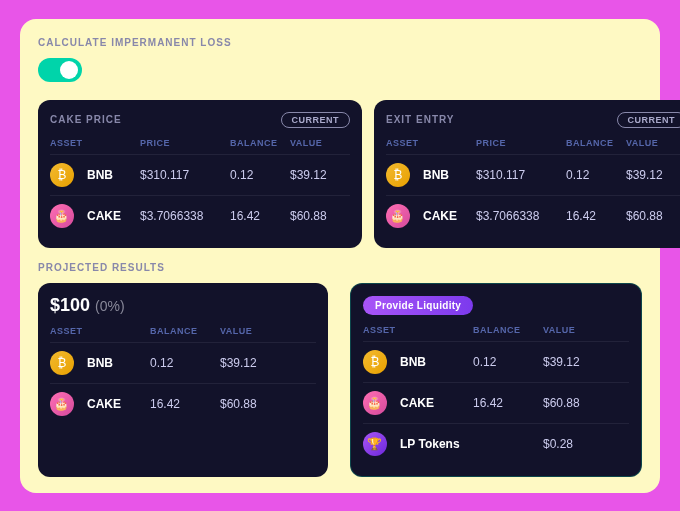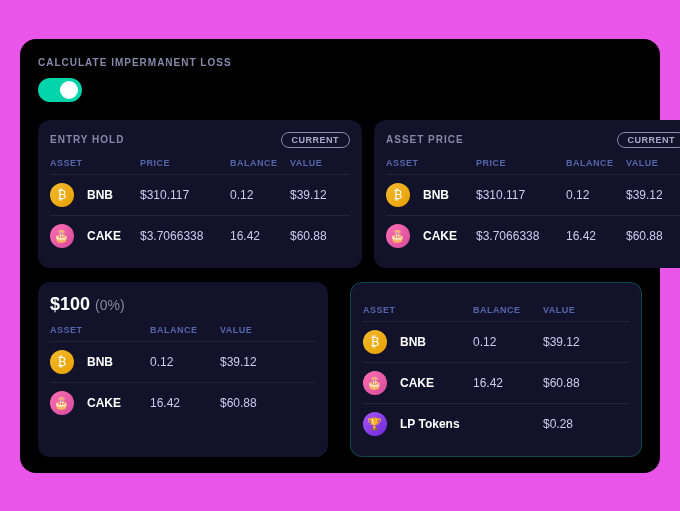--- a/index.html
+++ b/index.html
@@ -6,21 +6,21 @@
     body {
       background: #e855e8;
       display: flex;
       justify-content: center;
       align-items: center;
       width: 680px;
       height: 511px;
       font-family: 'Arial', sans-serif;
     }
     .main-card {
-      background: #000000;
+      background: #fef9c3;
       border-radius: 16px;
       padding: 18px 18px 16px 18px;
       width: 640px;
       color: white;
     }
     .section-title {
       font-size: 10px;
       font-weight: 700;
       color: #8888aa;
       letter-spacing: 1px;
@@ -226,21 +226,21 @@
   <div class="section-title">CALCULATE IMPERMANENT LOSS</div>
 
   <div class="toggle-row">
     <div class="toggle"></div>
   </div>
 
   <div class="price-row">
 
     <div class="price-panel">
       <div class="price-panel-header">
-        <span class="price-label">ENTRY HOLD</span>
+        <span class="price-label">CAKE PRICE</span>
         <span class="current-badge">CURRENT</span>
       </div>
       <div class="asset-table">
         <div class="table-header">
           <span class="th">ASSET</span>
           <span class="th">PRICE</span>
           <span class="th">BALANCE</span>
           <span class="th">VALUE</span>
         </div>
 
@@ -261,21 +261,21 @@
           </div>
           <span class="td">$3.7066338</span>
           <span class="td">16.42</span>
           <span class="td">$60.88</span>
         </div>
       </div>
     </div>
 
     <div class="price-panel">
       <div class="price-panel-header">
-        <span class="price-label">ASSET PRICE</span>
+        <span class="price-label">EXIT ENTRY</span>
         <span class="current-badge">CURRENT</span>
       </div>
       <div class="asset-table">
         <div class="table-header">
           <span class="th">ASSET</span>
           <span class="th">PRICE</span>
           <span class="th">BALANCE</span>
           <span class="th">VALUE</span>
         </div>
 
@@ -296,20 +296,21 @@
           </div>
           <span class="td">$3.7066338</span>
           <span class="td">16.42</span>
           <span class="td">$60.88</span>
         </div>
       </div>
     </div>
   </div>
 
   <div class="projected-section">
+    <div class="section-title">PROJECTED RESULTS</div>
     <div class="projected-panels">
 
       <div class="projected-panel">
         <div class="projected-header">
           <div>
             <span class="projected-value">$100 </span><span class="projected-pct">(0%)</span>
           </div>
         </div>
         <div class="asset-table">
           <div class="proj-table-header">
@@ -331,20 +332,21 @@
               <span class="td-name">CAKE</span>
             </div>
             <span class="td">16.42</span>
             <span class="td">$60.88</span>
           </div>
         </div>
       </div>
 
       <div class="projected-panel teal-border">
         <div class="projected-header">
+          <span class="liquidity-badge">Provide Liquidity</span>
         </div>
         <div class="asset-table">
           <div class="proj-table-header-lp">
             <span class="th">ASSET</span>
             <span class="th">BALANCE</span>
             <span class="th">VALUE</span>
           </div>
           <div class="proj-row-lp">
             <div class="asset-cell">
               <div class="coin-icon coin-bnb">₿</div>

